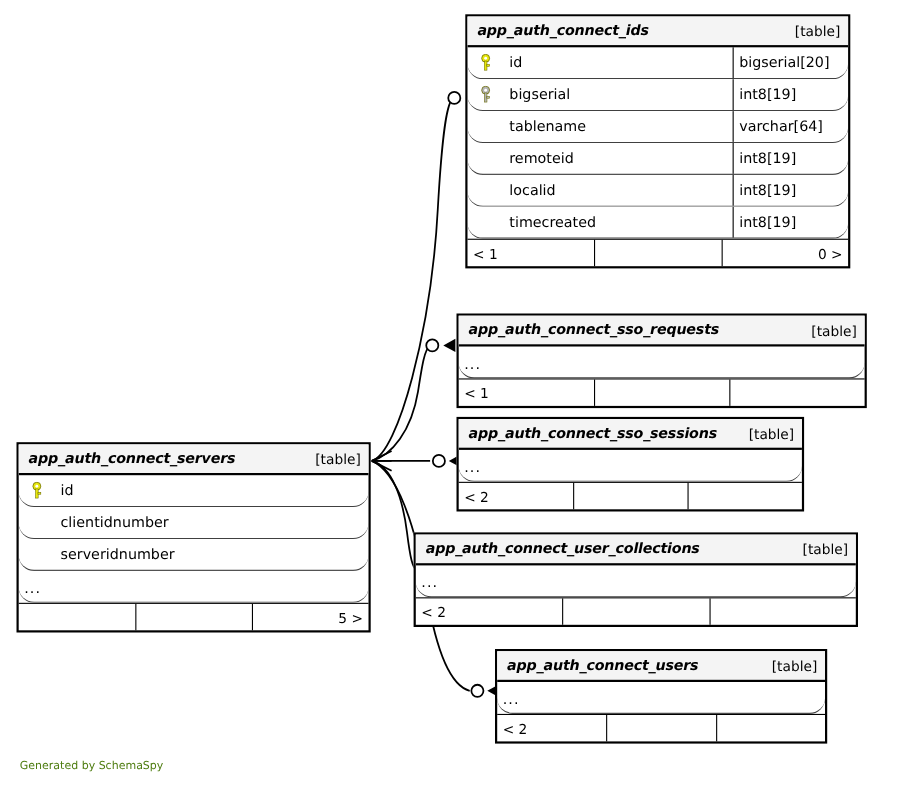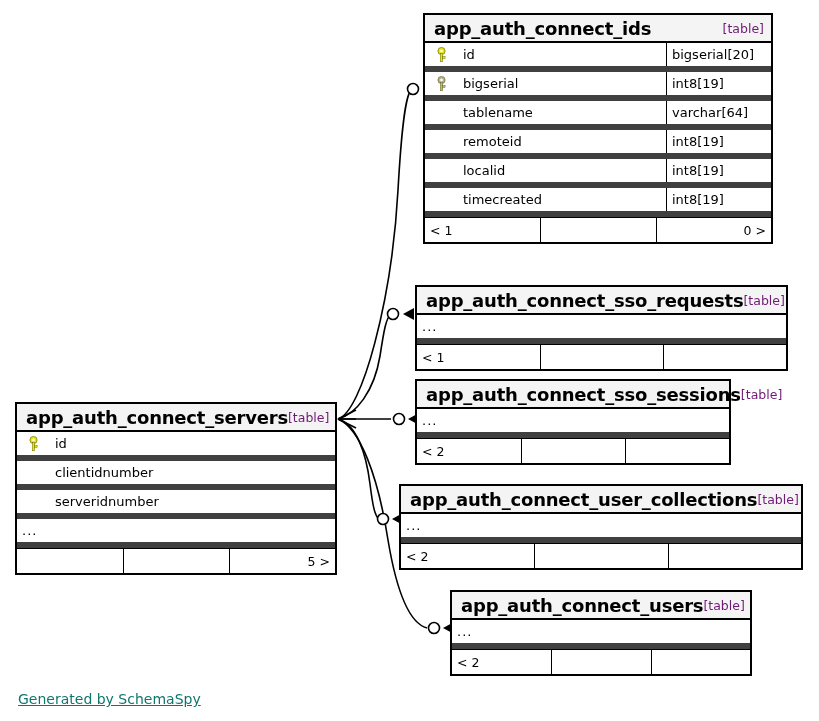--- a/index.html
+++ b/index.html
@@ -48,35 +48,37 @@
     background: #f4f4f4;
     border-bottom: 2px solid #000000;
     display: flex;
     align-items: center;
     justify-content: space-between;
     padding: 0 7px 0 9px;
     white-space: nowrap;
   }
   .tbl-title {
     font-weight: bold;
-    font-size: 18px;
+    font-size: 13px;
     letter-spacing: -0.2px;
+    font-style: italic;
   }
   .tbl-kind {
     font-size: 12.5px;
     font-weight: normal;
-    color: #701a75;
+    color: #000000;
   }
 
   .tbl-row {
     box-sizing: border-box;
     display: flex;
     height: 29px;
-    border-bottom: 6px solid #404040;
+    border-bottom: 1px solid #404040;
     font-size: 13px;
+    border-radius: 14px;
   }
   .tbl-row:last-child { border-bottom: none; }
 
   .col-name {
     box-sizing: border-box;
     flex: 1 1 auto;
     display: flex;
     align-items: center;
     padding-left: 6px;
     white-space: nowrap;
@@ -132,25 +134,24 @@
   }
   .foot-cell:first-child { border-left: none; }
   .foot-cell.left  { justify-content: flex-start; }
   .foot-cell.right { justify-content: flex-end; }
 
   
   #caption {
     position: absolute;
     left: 18px;
     top: 691px;
-    font-size: 14px;
-    color: #0f766e;
+    font-size: 10px;
+    color: #4d7c0f;
     z-index: 3;
     white-space: nowrap;
-    text-decoration: underline;
   }
 </style>
 </head>
 <body>
 
 <div id="canvas">
 
   <svg id="edges" viewBox="0 0 819 721" width="819" height="721" xmlns="http://www.w3.org/2000/svg">
     <g fill="none" stroke="#000000" stroke-width="1.6">
 
@@ -314,21 +315,21 @@
         </div>
         <div class="tbl-row ellipsis-row">
           <div class="col-name">...</div>
         </div>
         <div class="tbl-footer">
           <div class="foot-cell left">&lt; 2</div>
           <div class="foot-cell left"></div>
           <div class="foot-cell right"></div>
         </div>
       </div>
-      <div class="table-node" style="left: 399px; top: 484px; width: 404px;">
+      <div class="table-node" style="left: 376px; top: 484px; width: 404px;">
         <div class="tbl-header">
           <span class="tbl-title">app_auth_connect_user_collections</span>
           <span class="tbl-kind">[table]</span>
         </div>
         <div class="tbl-row ellipsis-row">
           <div class="col-name">...</div>
         </div>
         <div class="tbl-footer">
           <div class="foot-cell left">&lt; 2</div>
           <div class="foot-cell left"></div>

